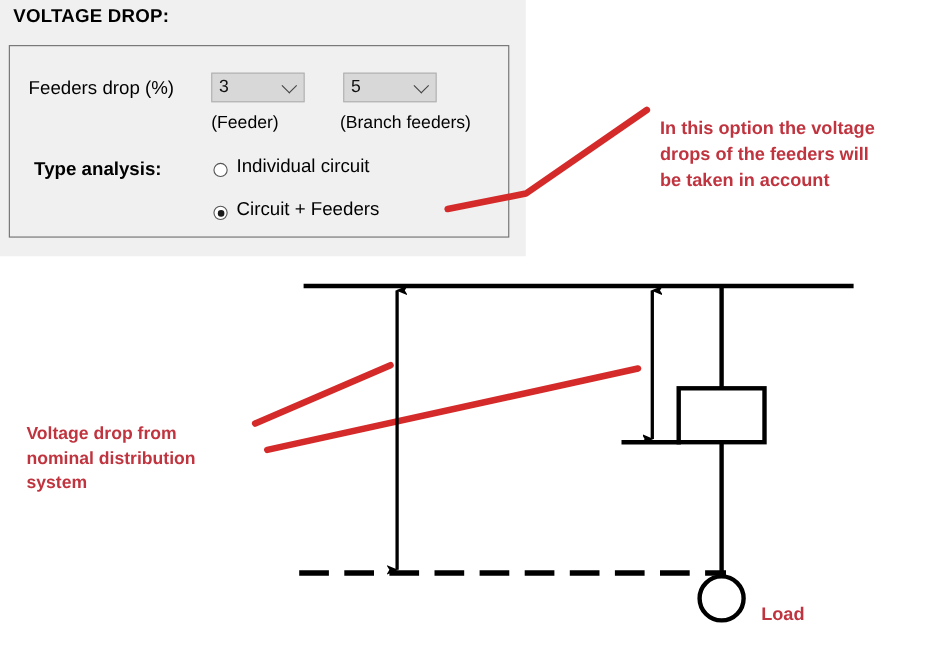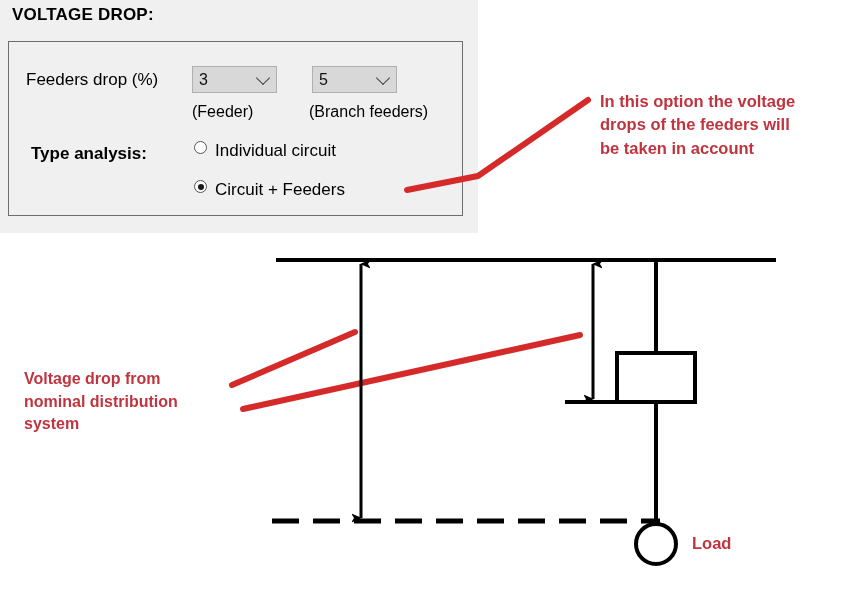--- a/index.html
+++ b/index.html
@@ -86,21 +86,21 @@
     font-size: 16px;
     color: #000000;
     white-space: nowrap;
   }
   .sub-feeder { left: 192px; top: 103px; text-align: right; }
   .sub-branch { left: 309px; top: 103px; }
 
   .radio-row {
     position: absolute;
     display: flex;
-    align-items: flex-start;
+    align-items: flex-end;
     gap: 8px;
     font-size: 17px;
     color: #000000;
     white-space: nowrap;
   }
   .radio-1 { left: 194px; top: 141px; }
   .radio-2 { left: 194px; top: 180px; }
   .radio-dot {
     width: 13px;
     height: 13px;
@@ -120,20 +120,21 @@
     background: #1a1a1a;
   }
 
   
   .annot {
     position: absolute;
     font-weight: bold;
     color: #c0343f;
     white-space: pre-line;
     line-height: 1.42;
+    margin-top: 16px;
   }
   .annot-option { left: 600px; top: 90px;  font-size: 16.5px; }
   .annot-vdrop  { left: 24px;  top: 368px; font-size: 16px; }
   .annot-panel  { left: 713px; top: 363px; font-size: 16.5px; }
   .annot-load   { left: 692px; top: 532px; font-size: 16.5px; }
 
   
   .diagram {
     position: absolute;
     left: 0;

